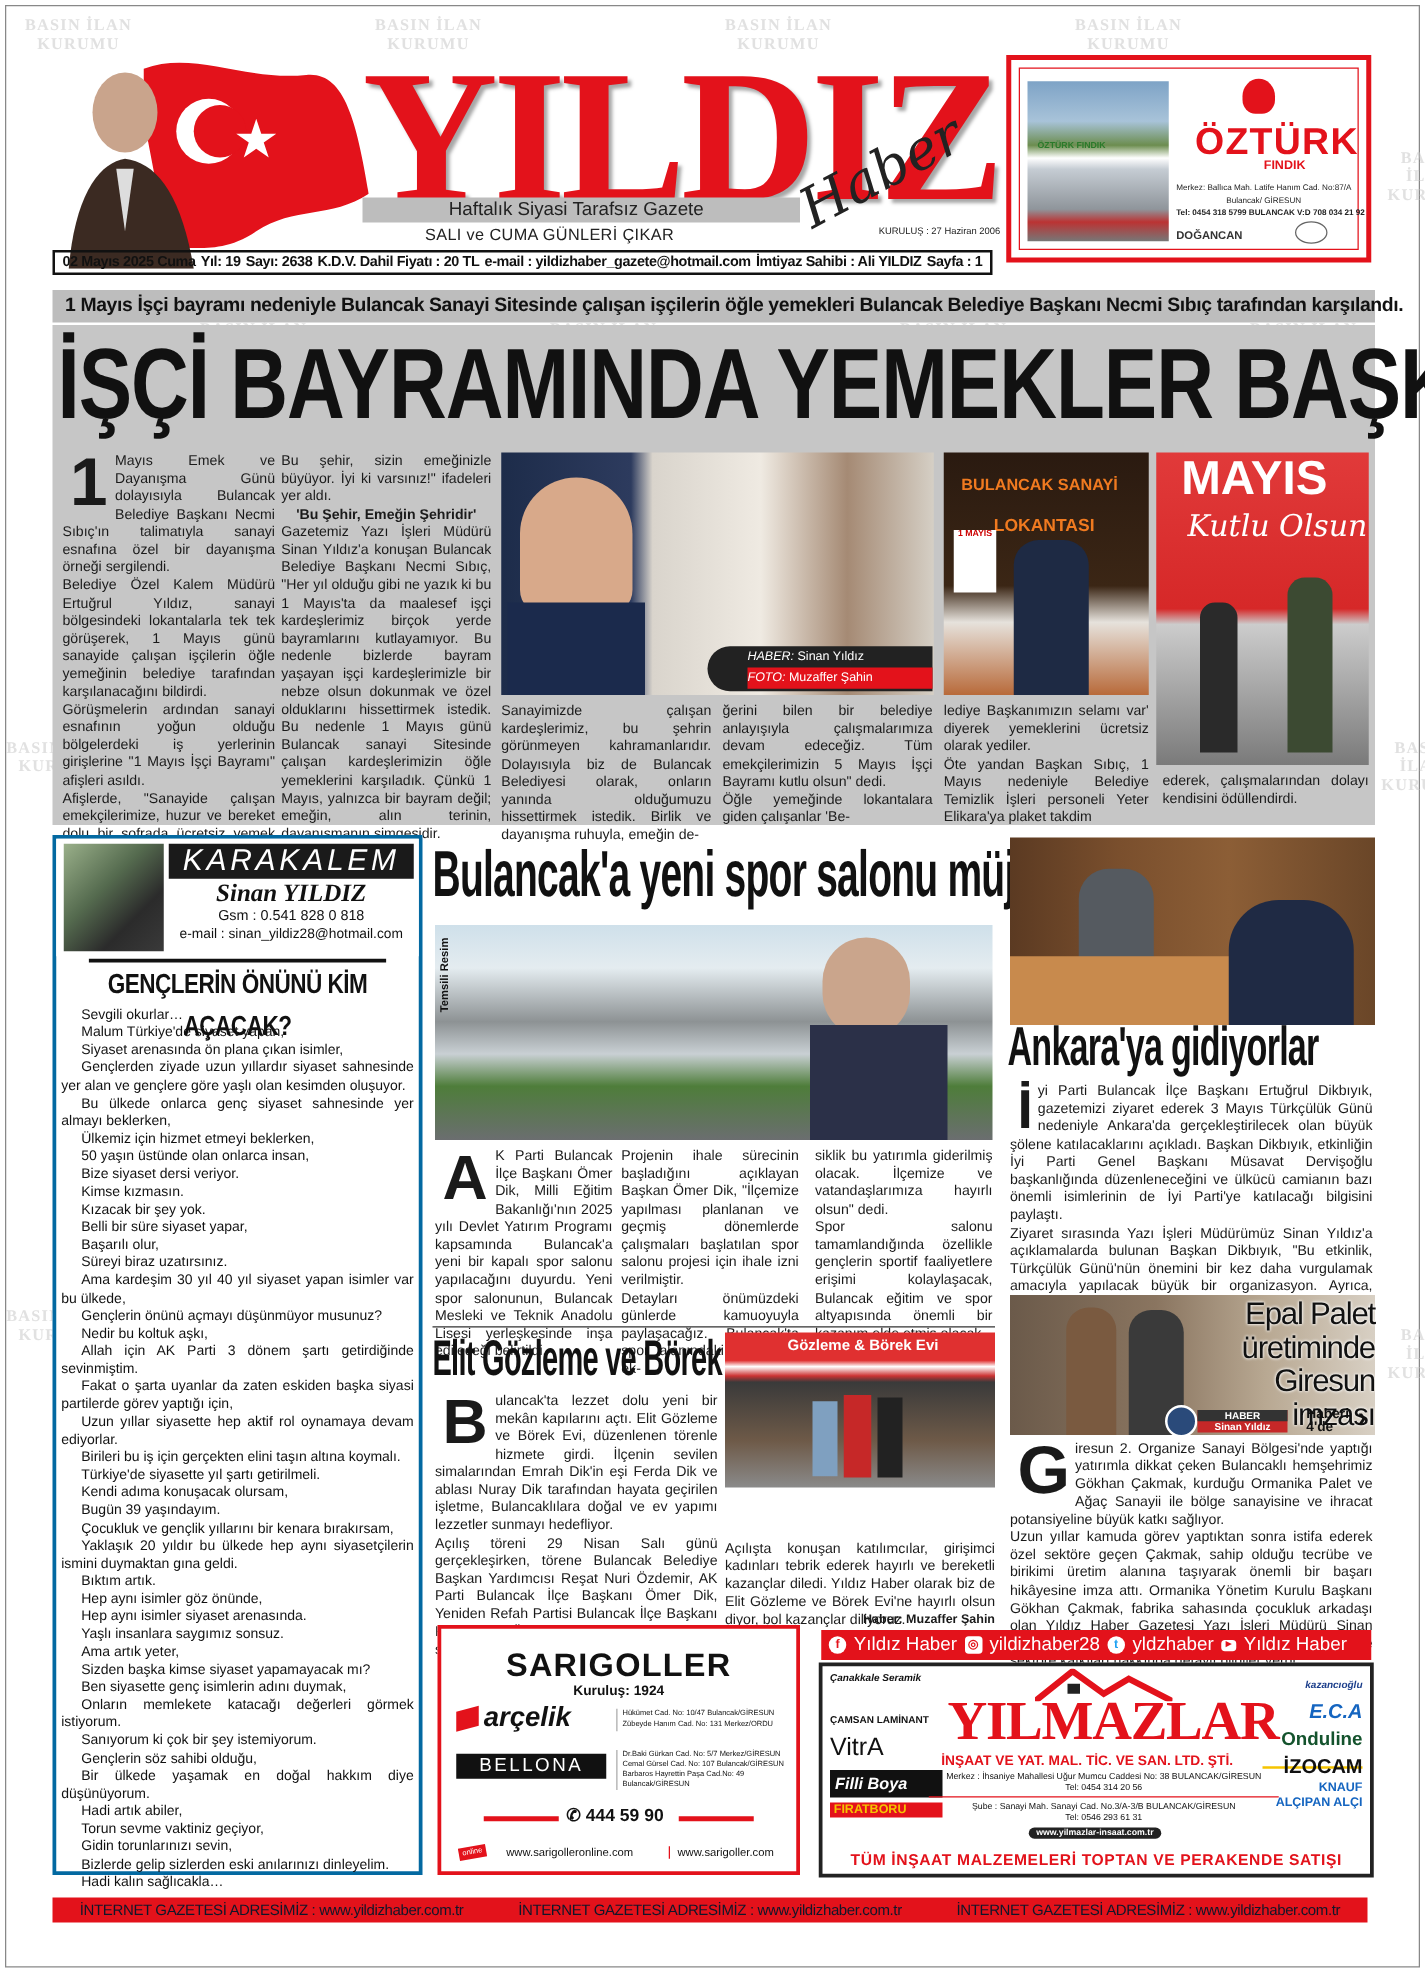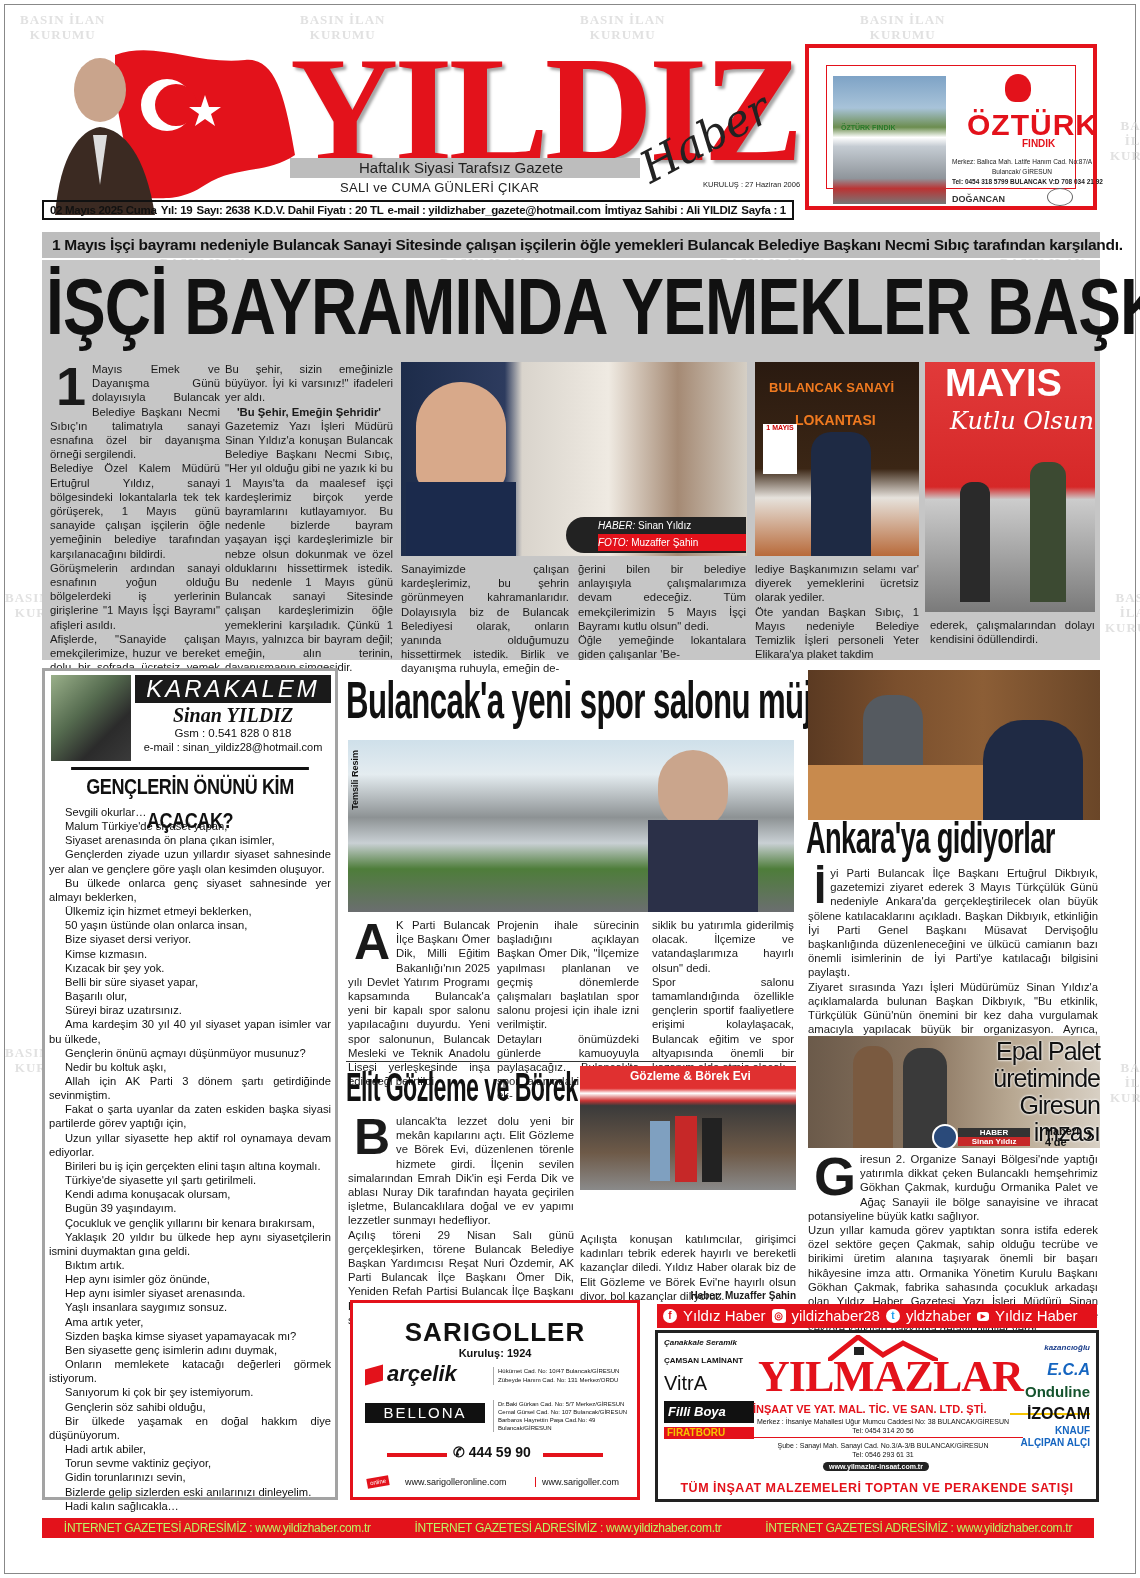--- a/index.html
+++ b/index.html
@@ -9,58 +9,58 @@
 
 .wm{position:absolute;color:rgba(200,200,200,.55);font-weight:bold;font-size:13px;text-align:center;line-height:15px;letter-spacing:1px;pointer-events:none;font-family:Liberation Serif, serif}
 
 .flag{left:45px;top:35px;width:250px;height:180px}
 .logo{left:290px;top:34px;width:500px;height:150px;font-family:"Liberation Serif",serif;font-weight:bold;font-size:150px;line-height:150px;color:#e3121b;letter-spacing:-4px;text-shadow:3px 3px 3px rgba(0,0,0,.35)}
 .logo-sub{left:635px;top:112px;font-family:"DejaVu Serif",serif;font-style:italic;font-size:44px;color:#222;transform:rotate(-28deg)}
 .tagbar{left:290px;top:158px;width:350px;height:20px;background:#bdbdbd;font-size:15px;color:#222;padding-left:69px;line-height:20px}
 .tag2{left:340px;top:180px;font-size:13px;color:#222;letter-spacing:.3px}
 .kurulus{left:703px;top:180px;font-size:7.5px;color:#222}
 .infobar{left:42px;top:200px;width:752px;height:20px;border:2px solid #111;font-size:11.5px;font-weight:bold;line-height:16px;padding:0 6px;display:flex;justify-content:space-between;white-space:nowrap;font-family:"Liberation Sans",sans-serif;letter-spacing:-.3px}
-.ad-top{left:805px;top:44px;width:292px;height:166px;border:4px solid #e3121b;background:#fff;padding:17px}
+.ad-top{left:805px;top:44px;width:292px;height:166px;border:4px solid #e3121b;background:#fff;padding:6px}
 .ad-top .inner{width:100%;height:100%;border:1.5px solid #e3121b;position:relative}
 .ad-top .photo{position:absolute;left:6px;top:10px;width:113px;height:128px;background:linear-gradient(#7ea3c6 0,#a8c3d9 25%,#6c8d4f 40%,#fff 48%,#c5ccd3 55%,#8f959b 80%,#b33 88%,#777 100%)}
 .ad-top .brand{position:absolute;left:140px;top:42px;font-size:30px;font-weight:bold;color:#e3121b;letter-spacing:1px}
 .ad-top .brand2{position:absolute;left:195px;top:72px;font-size:10px;color:#e3121b;font-weight:bold}
 .ad-top .globe{position:absolute;left:178px;top:8px;width:26px;height:28px;border-radius:50% 50% 40% 40%;background:#e3121b}
 .ad-top .small{position:absolute;left:125px;font-size:6.5px;color:#222;white-space:nowrap}
 .ad-top .dogancan{position:absolute;left:125px;top:128px;font-size:9px;font-weight:bold;color:#333}
 
 .deck{left:42px;top:232px;width:1058px;height:26px;background:#bdbdbd;font-size:15.5px;font-weight:bold;line-height:26px;padding-left:10px;letter-spacing:-.3px;white-space:nowrap}
 .headline-band{left:42px;top:260px;width:1058px;height:400px;background:#c6c6c6}
 .headline{left:46px;top:262px;width:1050px;height:90px;font-family:"Liberation Sans",sans-serif;font-weight:bold;font-size:80px;line-height:90px;transform:scaleX(.80);transform-origin:left;white-space:nowrap;letter-spacing:-1px}
 .col{position:absolute;font-size:11.3px;line-height:14.2px;text-align:justify;color:#1a1a1a}
 .col p{text-indent:0}
 .ind{text-indent:38px}
 .dropcap{float:left;font-size:54px;line-height:44px;font-weight:bold;margin:2px 6px 0 6px}
 .ph{position:absolute;overflow:hidden}
 
-.kk{left:42px;top:668px;width:296px;height:832px;border:3px solid #a3a3a3;background:#fff}
+.kk{left:42px;top:668px;width:296px;height:832px;border:3px solid #0369a1;background:#fff}
 .kk-top{position:absolute;left:0;top:0;width:290px;height:94px;background:#fff}
 .kk-photo{position:absolute;left:6px;top:4px;width:80px;height:86px;background:linear-gradient(135deg,#9ab08a,#556b4f 40%,#2b2b2b 70%,#3a3a3a)}
 .kk-band{position:absolute;left:90px;top:4px;width:196px;height:28px;background:#1a1a1a;color:#fff;font-size:24px;line-height:28px;text-align:center;font-style:italic;letter-spacing:3px}
 .kk-name{position:absolute;left:90px;top:33px;width:196px;text-align:center;font-family:"Liberation Serif",serif;font-style:italic;font-weight:bold;font-size:20px}
 .kk-gsm{position:absolute;left:90px;top:56px;width:196px;text-align:center;font-size:11.5px}
 .kk-mail{position:absolute;left:90px;top:70px;width:196px;text-align:center;font-size:11px}
 .kk-title{position:absolute;left:0;top:96px;width:290px;height:36px;border-top:3px solid #111;font-weight:bold;font-size:22px;line-height:34px;text-align:center;transform:scaleX(.82);letter-spacing:-.5px}
 .kk-body{position:absolute;left:4px;top:134px;width:282px;font-size:11.2px;line-height:14.15px;text-align:justify}
 .kk-body p{text-indent:16px}
 
 .h2{position:absolute;font-weight:bold;white-space:nowrap;transform-origin:left;letter-spacing:-1px}
 .byline{font-weight:bold;text-align:right}
 
 .social{left:657px;top:1304px;width:440px;height:24px;background:#e3121b;color:#fff;font-size:15px;line-height:24px;display:flex;gap:6px;align-items:center;padding-left:6px;white-space:nowrap}
 .soc-ic{display:inline-block;width:14px;height:14px;border-radius:50%;background:#fff;color:#e3121b;font-size:10px;text-align:center;line-height:14px;font-weight:bold}
 
 .ad-sar{left:350px;top:1300px;width:290px;height:200px;border:3px solid #e3121b;background:#fff}
 .ad-yil{left:655px;top:1330px;width:444px;height:172px;border:3px solid #222;background:#fff}
-.footbar{left:42px;top:1518px;width:1052px;height:20px;background:#e3121b;color:#bef264;font-size:12px;line-height:20px;display:flex;justify-content:space-around;white-space:nowrap;letter-spacing:-.3px}
+.footbar{left:42px;top:1518px;width:1052px;height:20px;background:#e3121b;color:#0f172a;font-size:12px;line-height:20px;display:flex;justify-content:space-around;white-space:nowrap;letter-spacing:-.3px}
 </style>
 </head>
 <body>
 
 <div class="frame"></div>
 
 <div id="wm-layer">
     <div class="wm" style="left: 20px; top: 12px;">
       <div>BASIN İLAN</div>
       <div>KURUMU</div>
@@ -371,21 +371,21 @@
   <span>yildizhaber28</span>
   <span class="soc-ic" style="color:#1da1f2">t</span>
   <span>yldzhaber</span>
   <span class="soc-ic" style="border-radius:3px;width:12px;height:9px;line-height:9px;font-size:6px">▶</span>
   <span>Yıldız Haber</span>
 </div>
 
 <div class="abs ad-yil">
   <div style="position:absolute;left:6px;top:4px;width:90px;font-size:8px;line-height:12px;font-weight:bold">
     <div style="font-style:italic">Çanakkale Seramik</div>
-    <div style="margin-top:6px">ÇAMSAN LAMİNANT</div>
+    <div style="margin-top:21px">ÇAMSAN LAMİNANT</div>
     <div style="font-size:20px;line-height:24px;font-weight:normal;margin-top:4px">VitrA</div>
     <div style="background:#111;color:#fff;font-style:italic;font-size:13px;line-height:22px;margin-top:6px;padding-left:4px">Filli Boya</div>
     <div style="background:#e3121b;color:#f5c400;font-size:10px;margin-top:4px;padding-left:3px">FIRATBORU</div>
   </div>
   <svg style="position:absolute;left:170px;top:2px" width="110" height="26" viewBox="0 0 110 26">
       <polyline points="0,26 30,2 55,20 75,8 110,26" fill="none" stroke="#e3121b" stroke-width="5"></polyline>
       <rect x="26" y="12" width="10" height="8" fill="#222"></rect>
     </svg>
   <div style="position:absolute;left:100px;top:20px;width:250px;text-align:center;font-family:'Liberation Serif',serif;font-weight:bold;font-size:44px;line-height:48px;color:#e3121b;letter-spacing:-1px">YILMAZLAR</div>
   <div style="position:absolute;left:95px;top:70px;width:260px;font-weight:bold;font-size:11px;color:#e3121b">İNŞAAT VE YAT. MAL. TİC. VE SAN. LTD. ŞTİ.</div>

